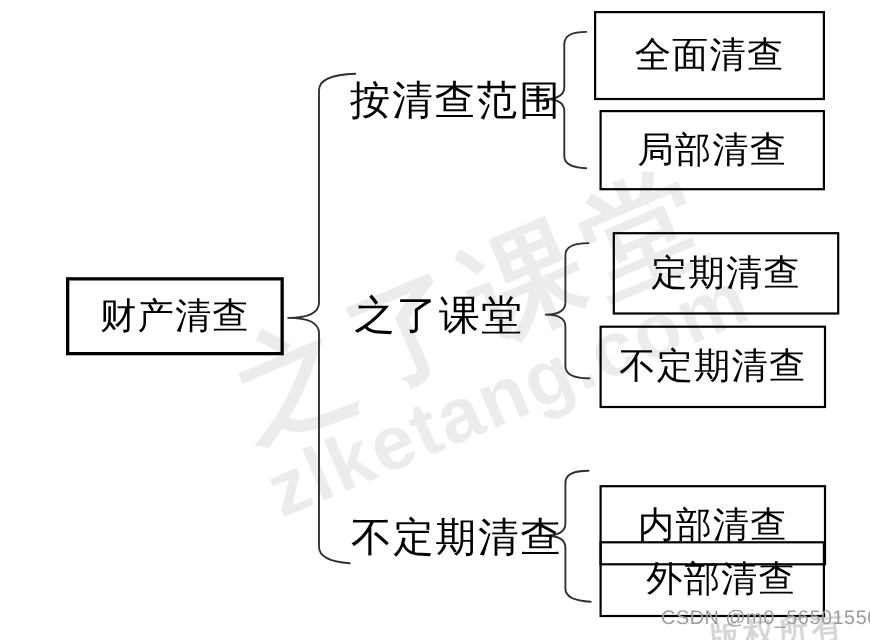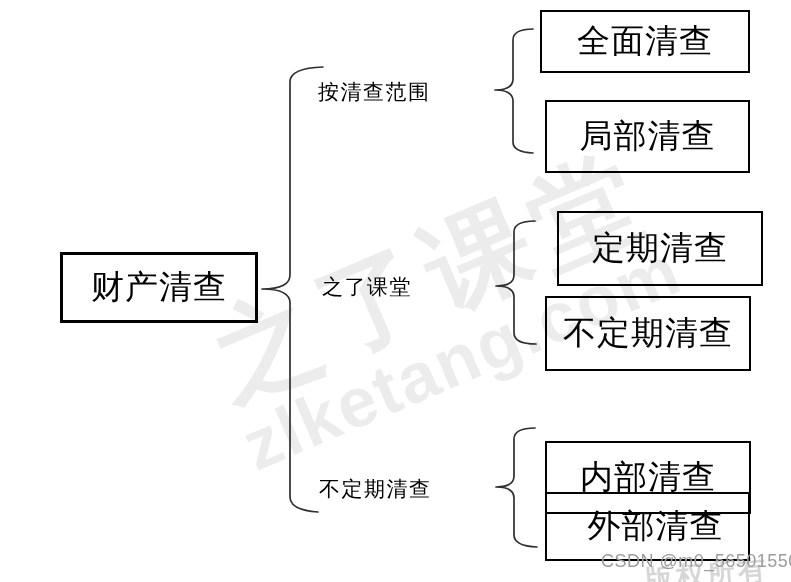--- a/index.html
+++ b/index.html
@@ -32,21 +32,21 @@
   .braces path { fill:none; stroke:#2f2f2f; stroke-width:1.7;
                  stroke-linecap:round; stroke-linejoin:round; }
   
   .node {
     position:absolute; box-sizing:border-box; border:2px solid #000;
     background:transparent; display:flex; align-items:center; justify-content:center;
     font-size:33px; font-weight:500; letter-spacing:1px; z-index:2;
   }
   .node.root { border-width:3px; }
   .blabel {
-    position:absolute; font-size:21px; font-weight:500; letter-spacing:1.5px;
+    position:absolute; font-size:37px; font-weight:500; letter-spacing:1.5px;
     line-height:36px; white-space:nowrap; z-index:2;
   }
 </style>
 </head>
 <body>
 
 <div class="stage">
 
   <div class="wm wm-cjk">之了课堂</div>
   <div class="wm wm-latin">zlketang.com</div>
@@ -61,21 +61,21 @@
   </svg>
 
   <div class="node root" style="left:60px; top:252px; width:198px; height:71px;">
     <span>财产清查</span>
   </div>
 
   <div class="blabel" style="left:318px; top:74px;">按清查范围</div>
   <div class="blabel" style="left:322px; top:269px;">之了课堂</div>
   <div class="blabel" style="left:319px; top:471px;">不定期清查</div>
 
-  <div class="node" style="left:540px; top:10px; width:210px; height:63px;">
+  <div class="node" style="left:540px; top:10px; width:210px; height:81px;">
     <span>全面清查</span>
   </div>
   <div class="node" style="left:545px; top:100px; width:205px; height:73px;justify-content:center;">
     <span>局部清查</span>
   </div>
 
   <div class="node" style="left:545px; top:211px; width:206px; height:75px;margin-left:12px;">
     <span>定期清查</span>
   </div>
   <div class="node" style="left:545px; top:296px; width:206px; height:75px;">

